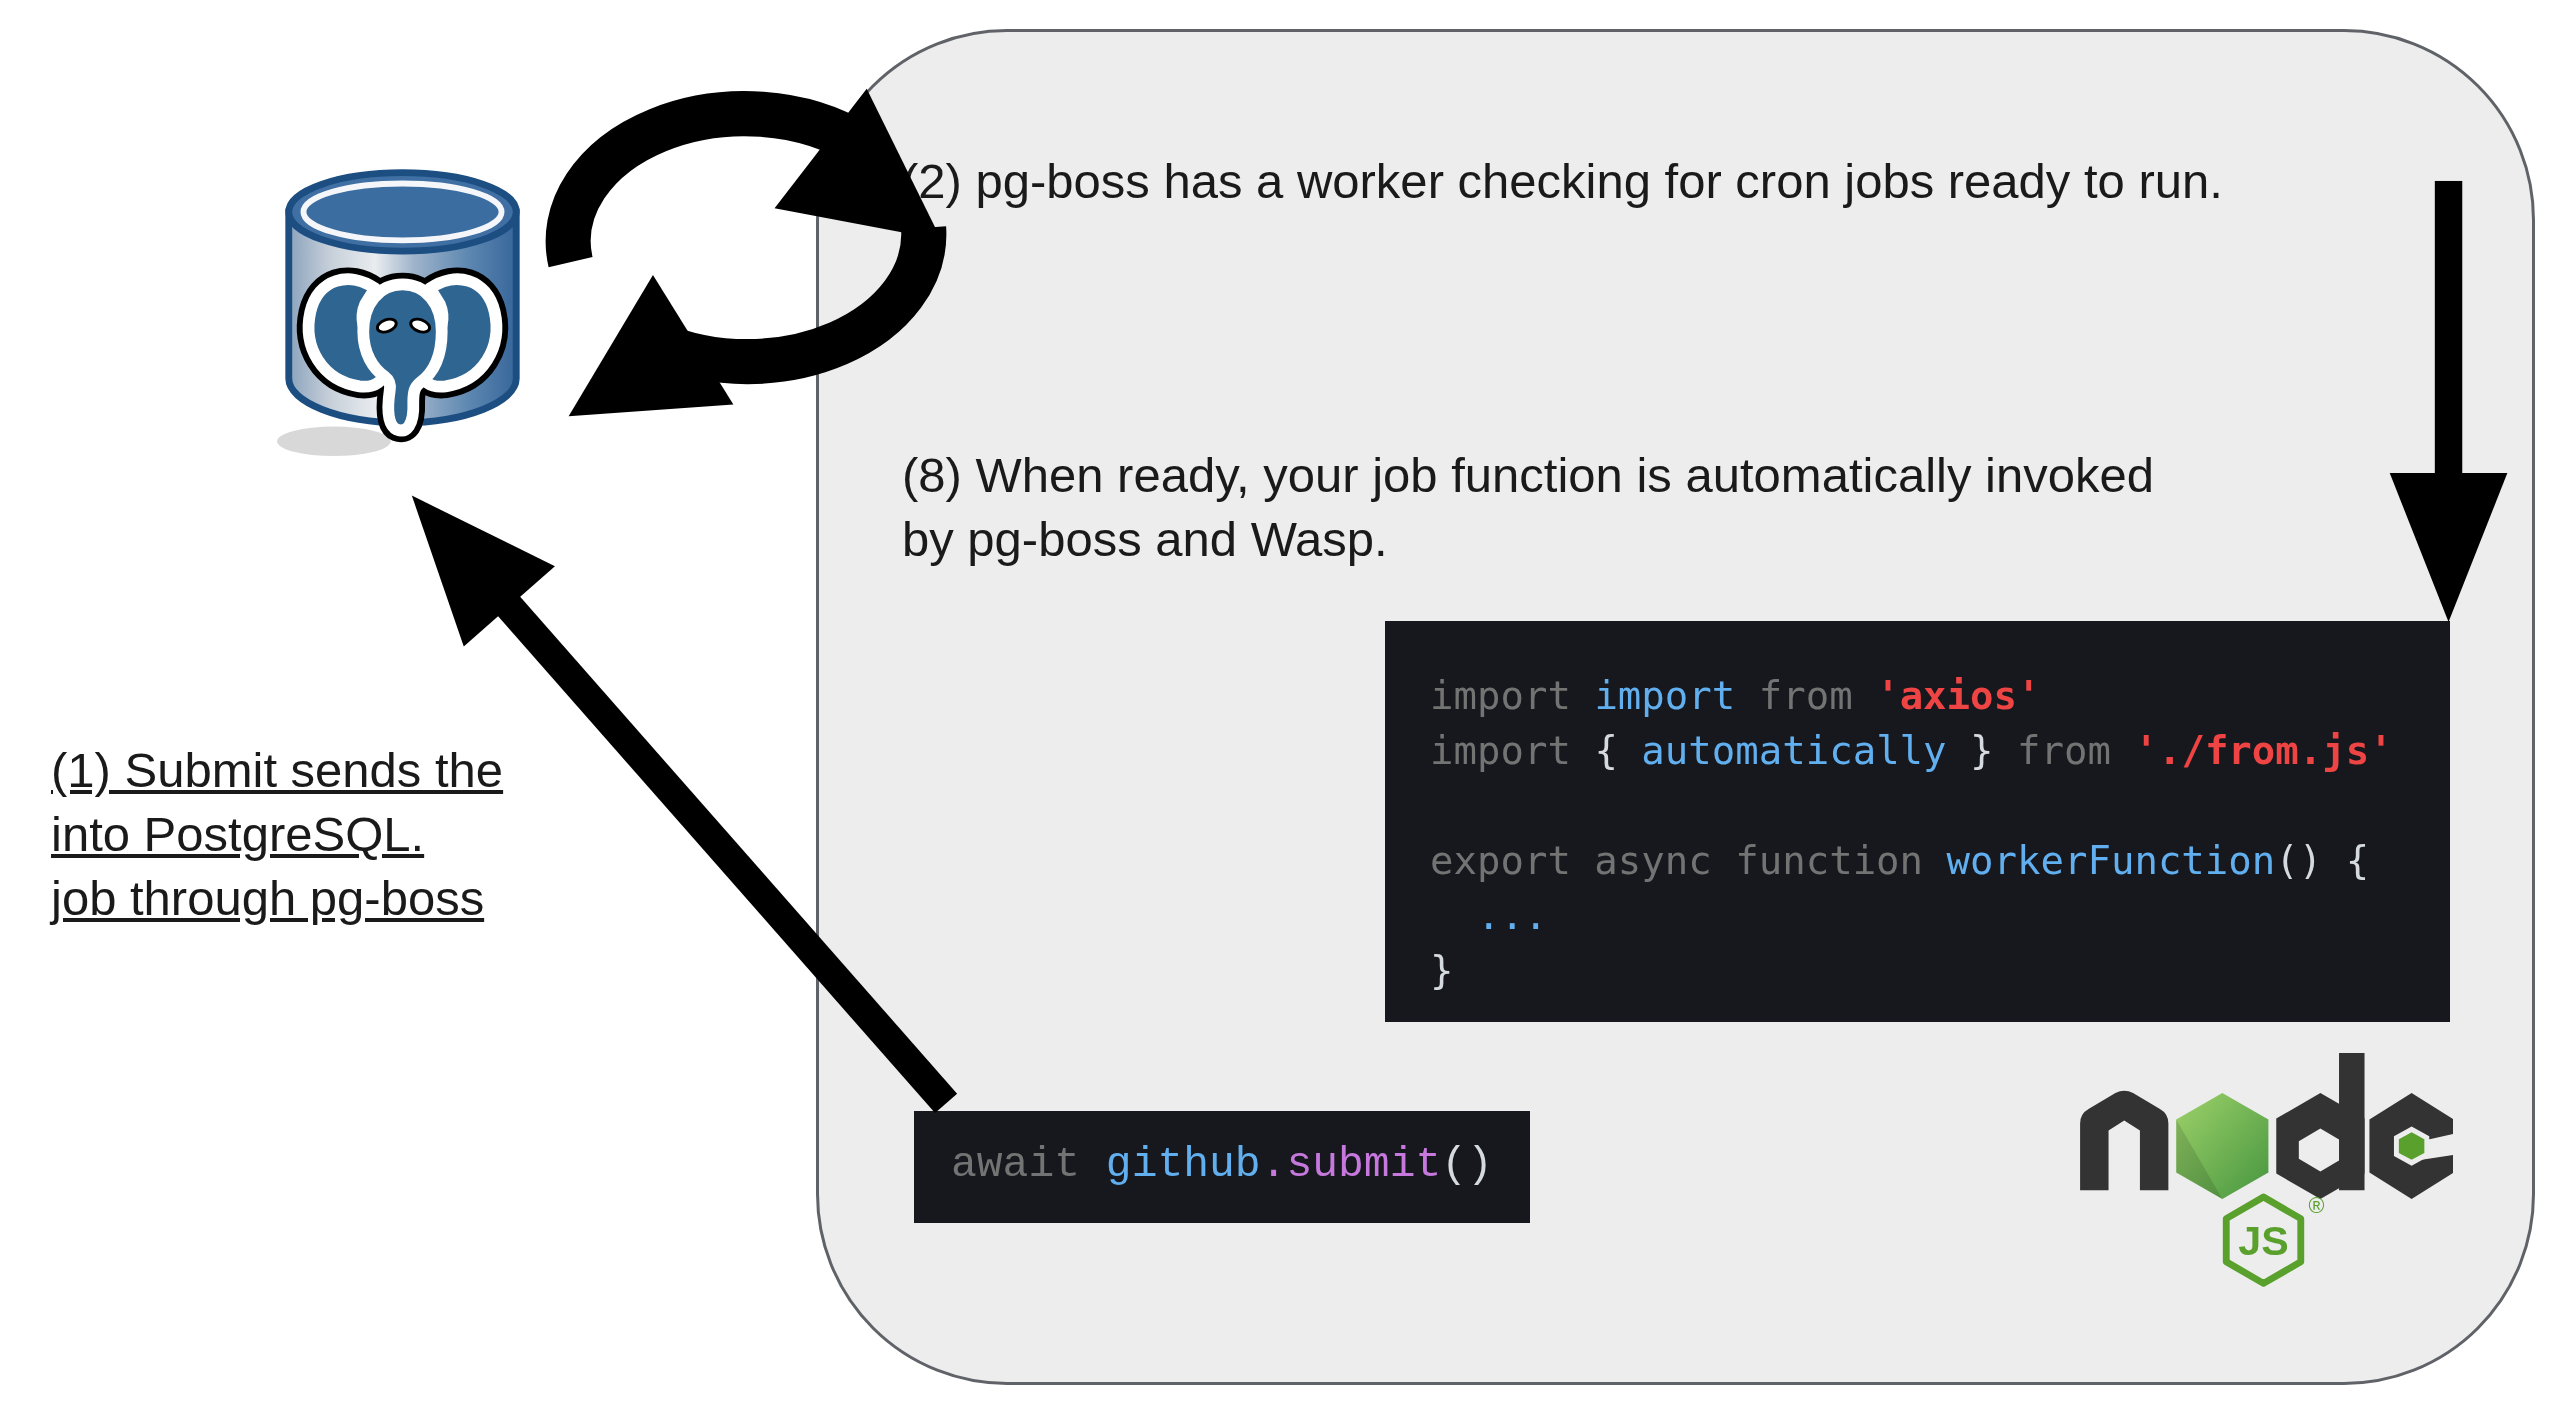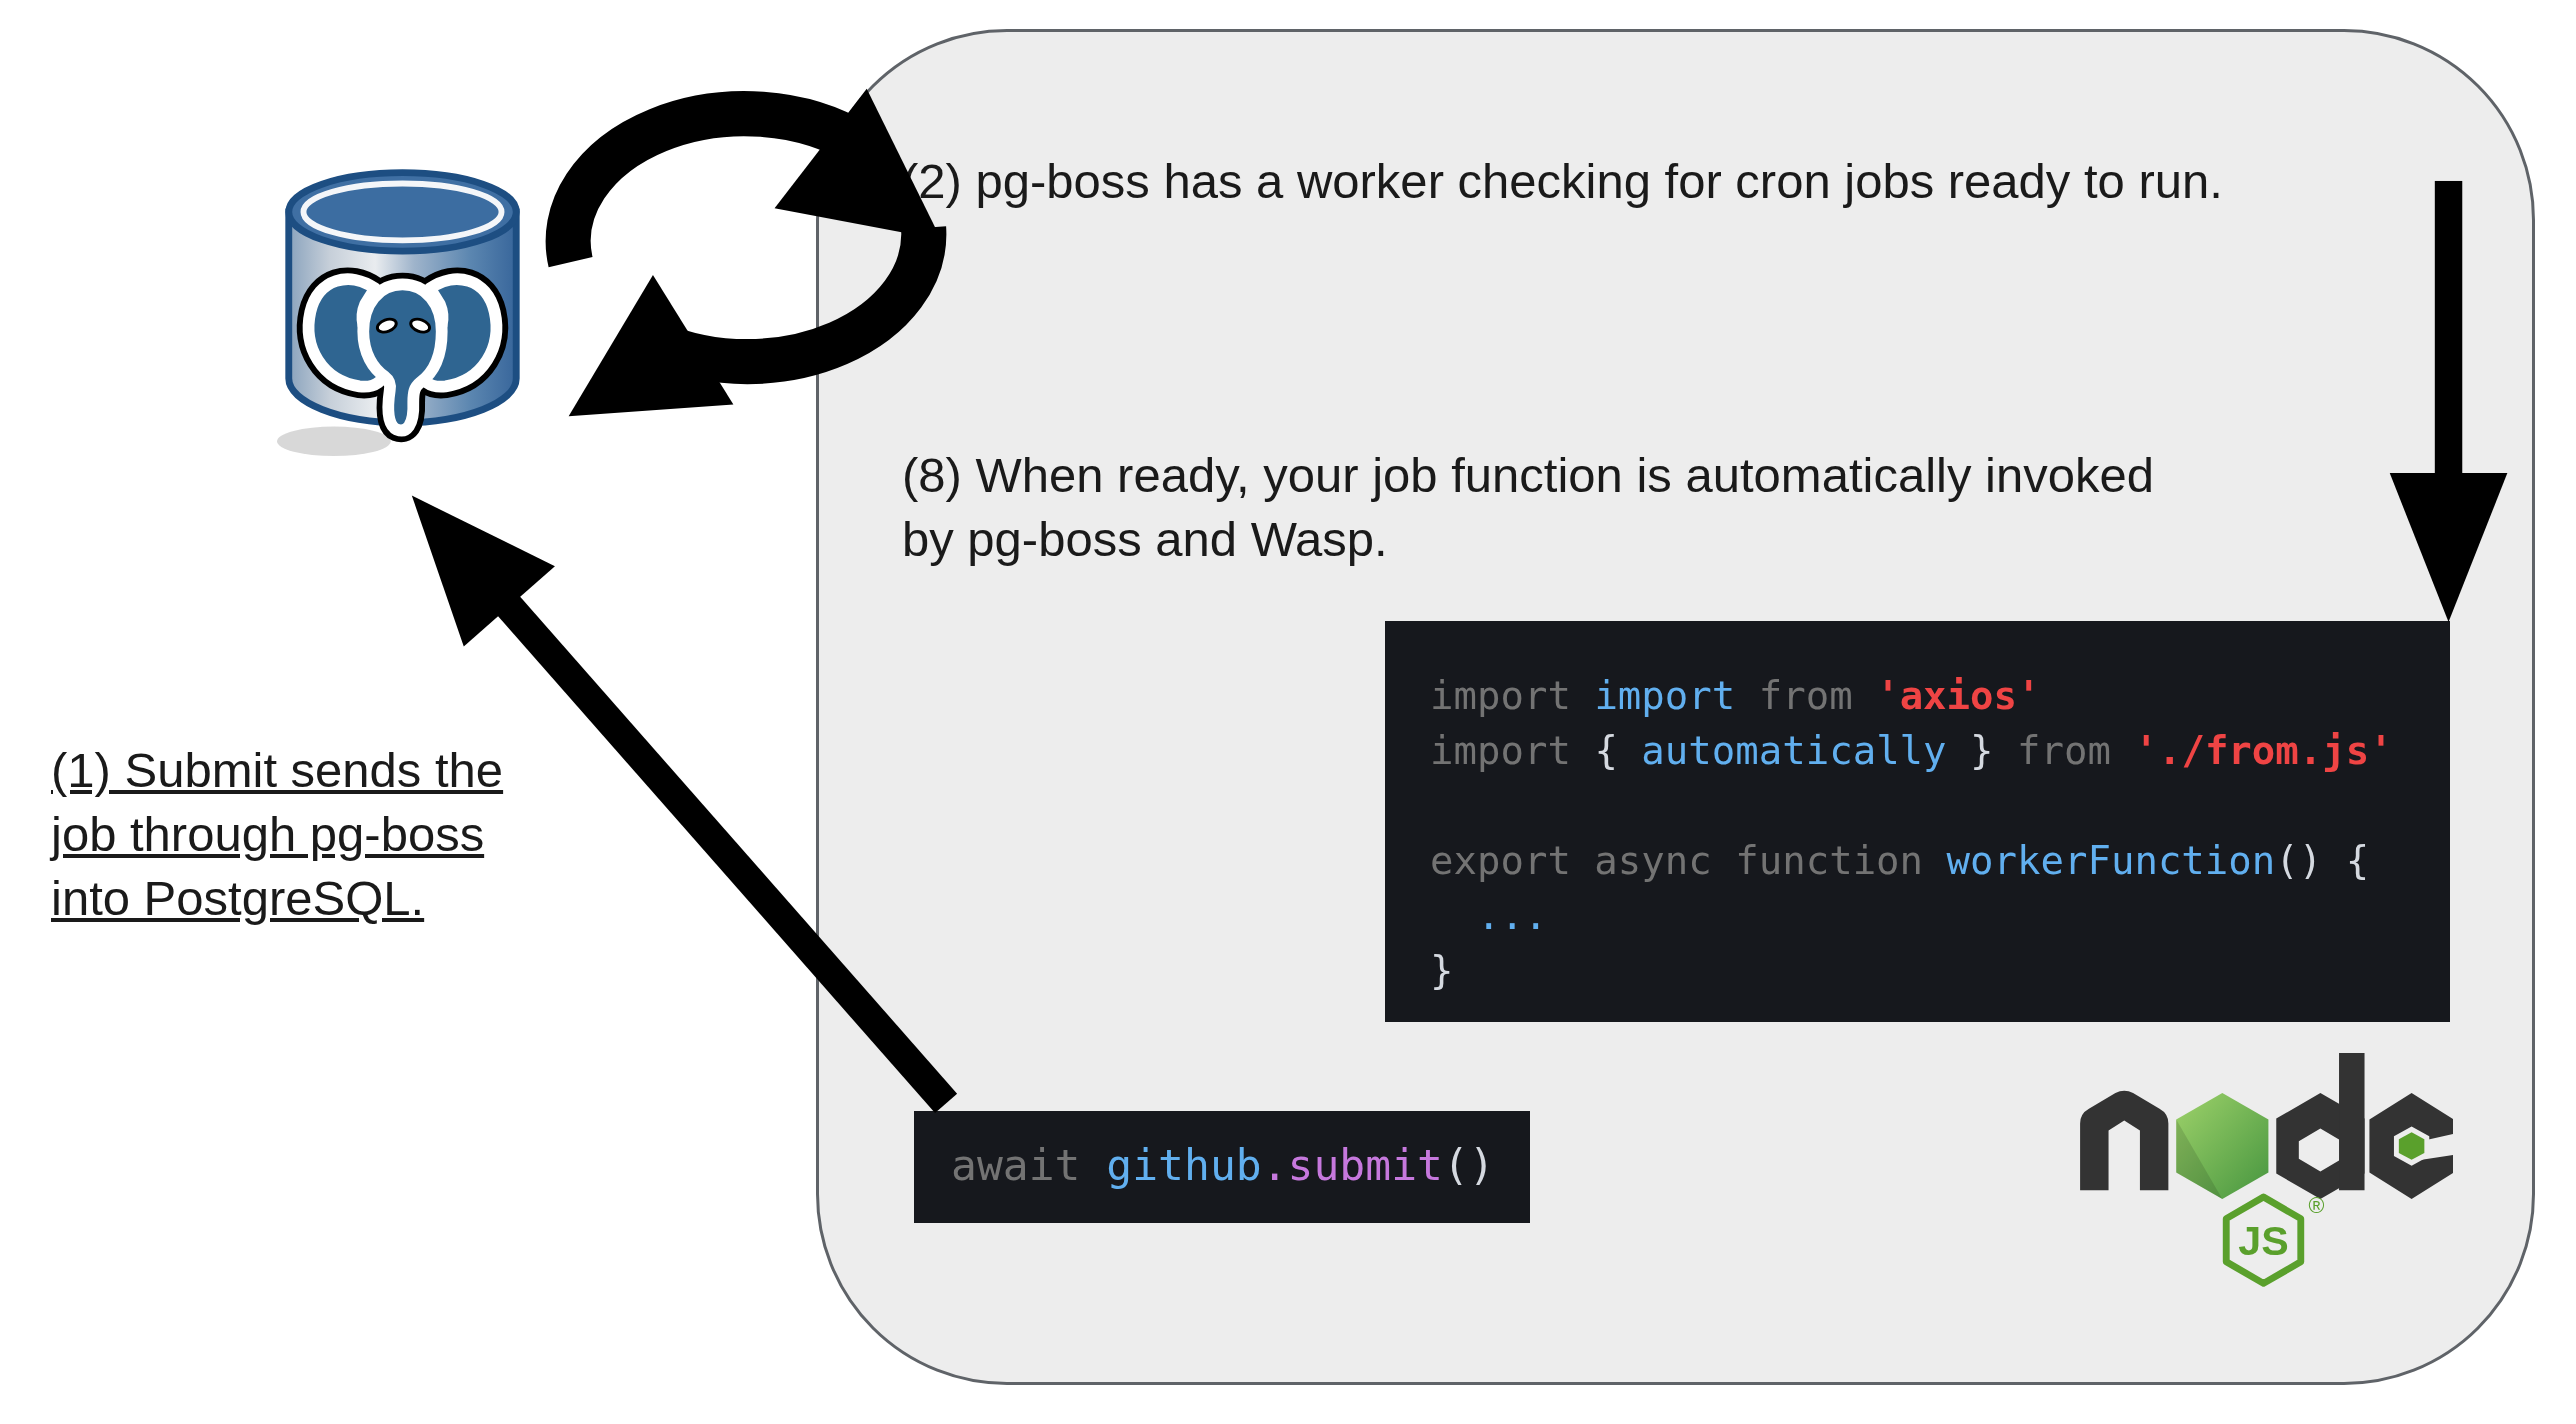--- a/index.html
+++ b/index.html
@@ -33,20 +33,21 @@
   }
   #code-main{
     left:1385px;top:621px;width:1065px;height:401px;
     padding:47px 0 0 45px;
     font-size:39px;line-height:55px;
   }
   #code-submit{
     left:914px;top:1111px;width:616px;height:112px;
     padding:29px 0 0 37px;
     font-size:43px;
+    font-family:Liberation Mono, monospace;
   }
   .code-line{min-height:55px;white-space:pre;}
   .tok-kw{color:#737373;}
   .tok-id{color:#61afef;}
   .tok-str{color:#ef4444;font-weight:bold;}
   .tok-fn{color:#c678dd;}
   .tok-pun{color:#d5d9e0;}
   .abs{position:absolute;}
 </style>
 </head>
@@ -60,22 +61,22 @@
     <span>(2) pg-boss has a worker checking for cron jobs ready to run.</span>
   </div>
 
   <div class="label" style="left:902px;top:443px;">
     <div>(8) When ready, your job function is automatically invoked</div>
     <div>by pg-boss and Wasp.</div>
   </div>
 
   <div class="label" style="left:51px;top:738px;text-decoration:underline;">
     <div>(1) Submit sends the</div>
+    <div>into PostgreSQL.</div>
     <div>job through pg-boss</div>
-    <div>into PostgreSQL.</div>
   </div>
 
   <div id="code-main" class="codeblock">
     <div class="code-line"><span class="tok-kw">import </span><span class="tok-id">import </span><span class="tok-kw">from </span><span class="tok-str">'axios'</span></div>
     <div class="code-line"><span class="tok-kw">import </span><span class="tok-pun">{ </span><span class="tok-id">automatically </span><span class="tok-pun">} </span><span class="tok-kw">from </span><span class="tok-str">'./from.js'</span></div>
     <div class="code-line"></div>
     <div class="code-line"><span class="tok-kw">export async function </span><span class="tok-id">workerFunction</span><span class="tok-pun">() {</span></div>
     <div class="code-line"><span class="tok-id">  ...</span></div>
     <div class="code-line"><span class="tok-pun">}</span></div>
   </div>

